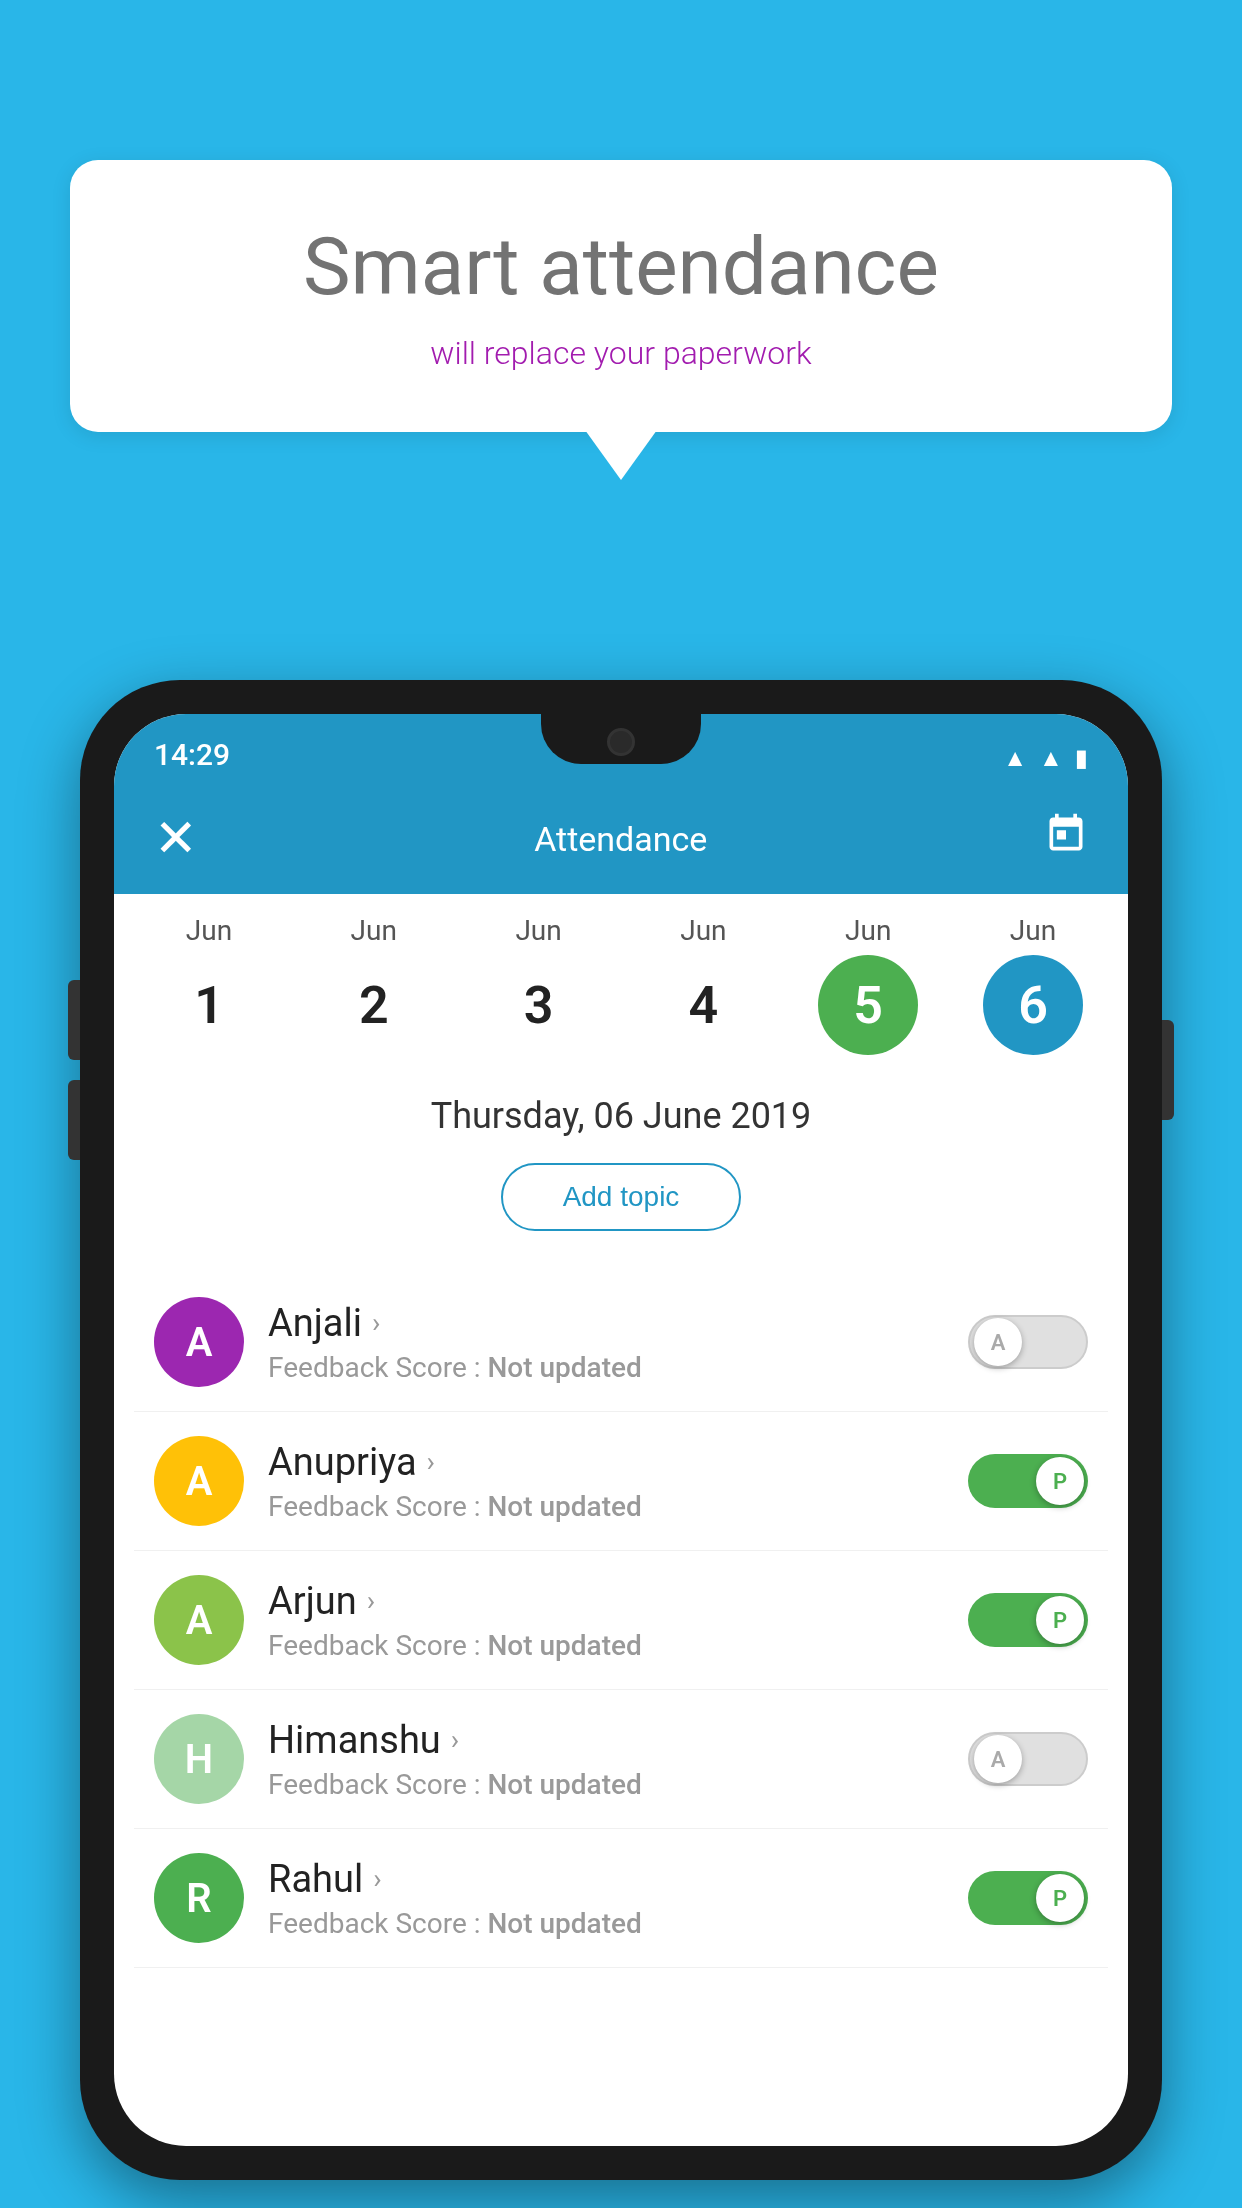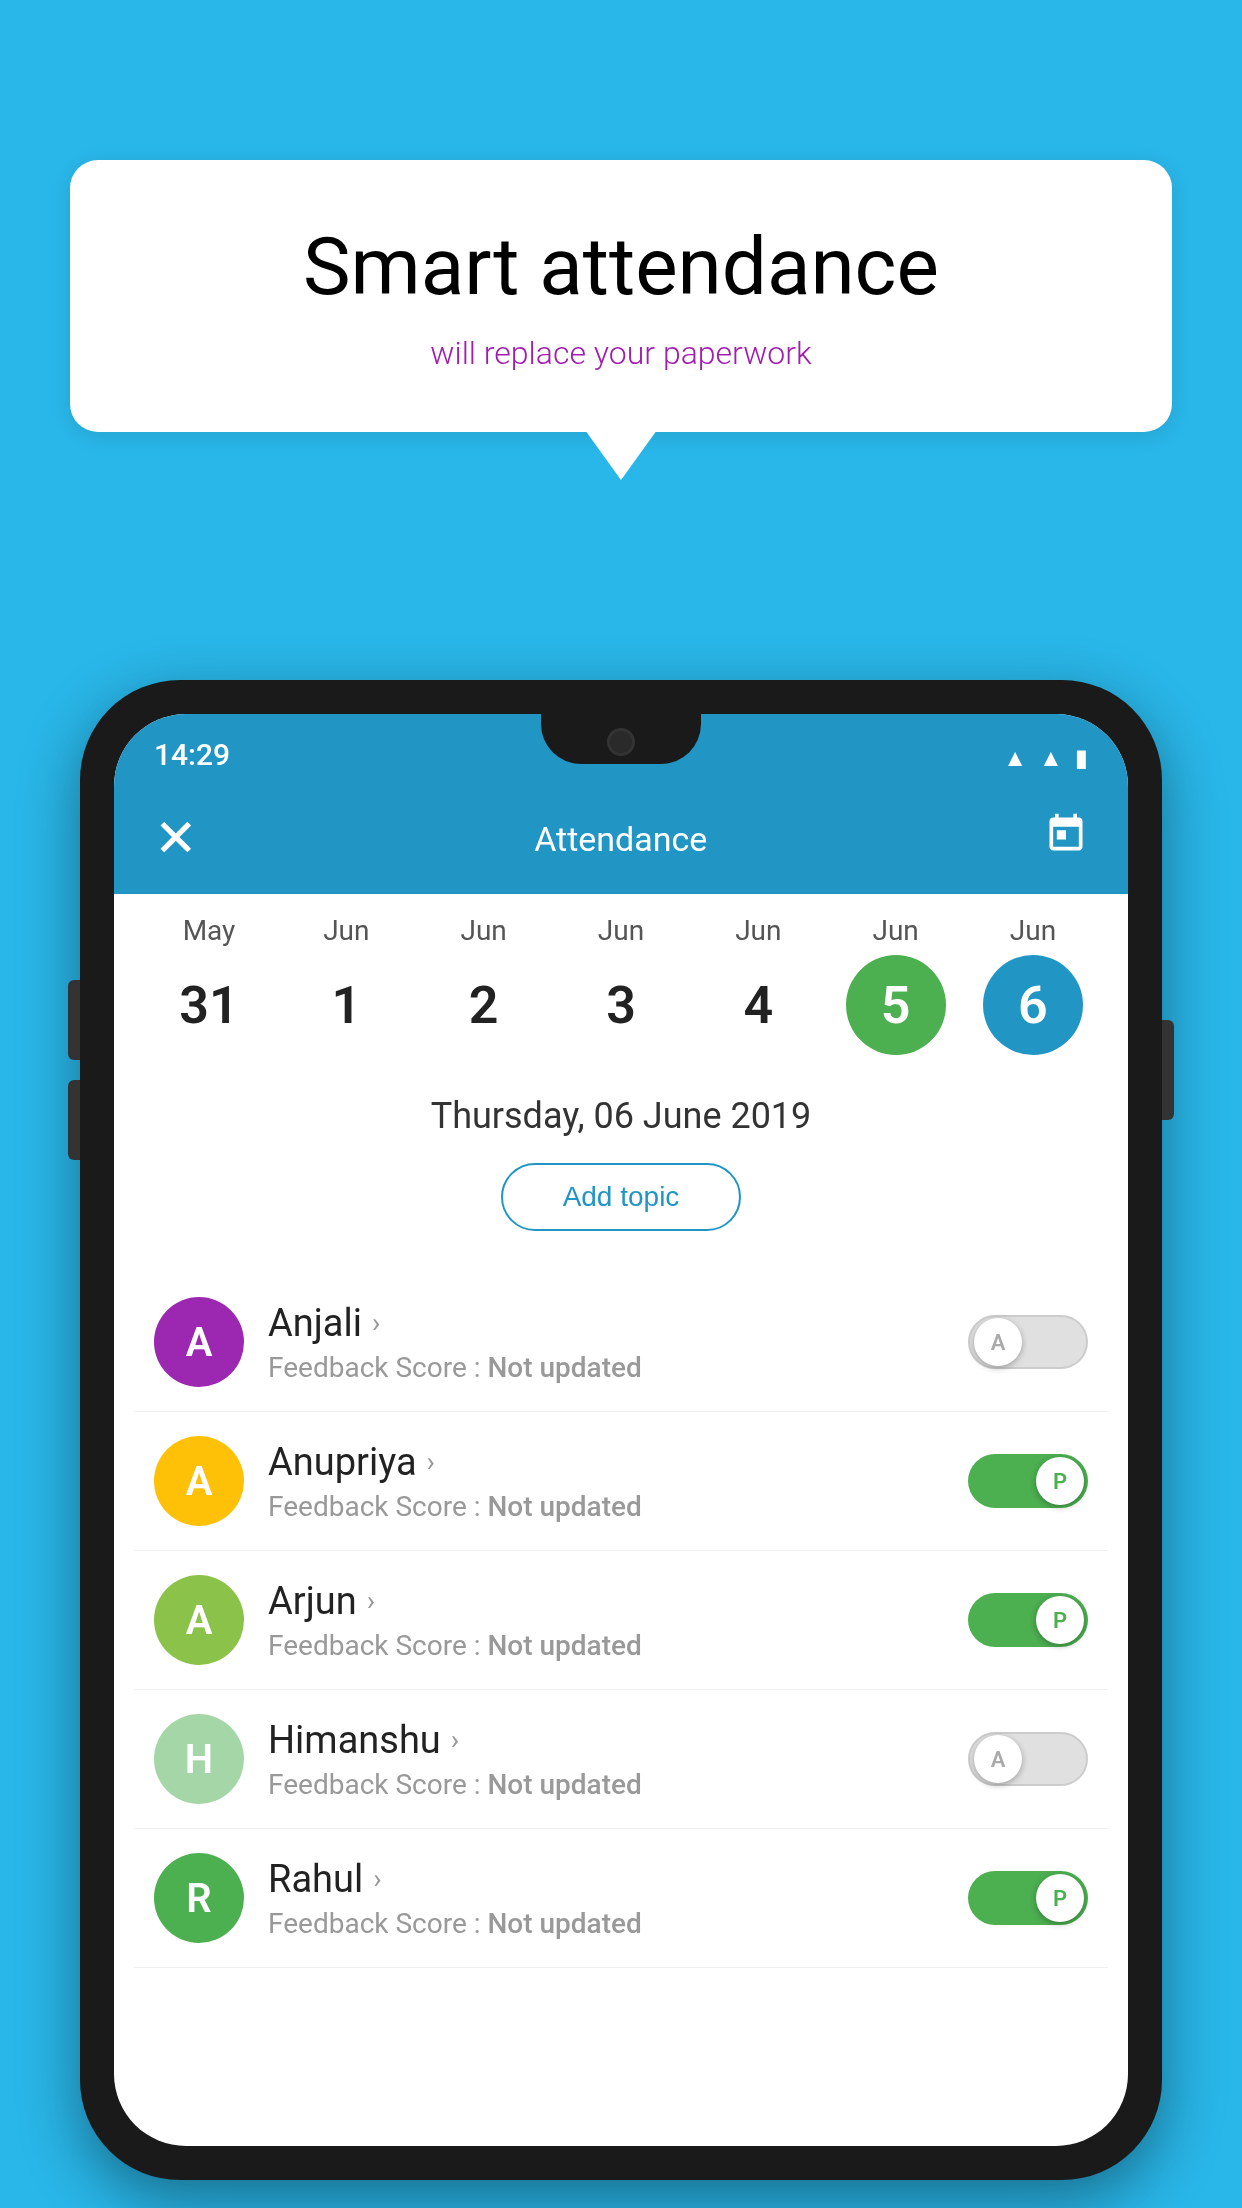--- a/index.html
+++ b/index.html
@@ -37,21 +37,21 @@
       left: 50%;
       transform: translateX(-50%);
       width: 0;
       height: 0;
       border-left: 36px solid transparent;
       border-right: 36px solid transparent;
       border-top: 50px solid white;
     }
 
     .speech-bubble h1 {
-      color: #000000;
+      color: #737373;
       font-size: 80px;
       font-weight: 400;
       margin-bottom: 20px;
     }
 
     .speech-bubble p {
       color: #a21caf;
       font-size: 32px;
       font-weight: 300;
       margin-top: 16px;
@@ -439,24 +439,20 @@
       <span class="app-bar-title">Attendance</span>
       <span class="calendar-btn">
         <svg width="44" height="44" viewBox="0 0 24 24" fill="white">
           <path d="M19 3h-1V1h-2v2H8V1H6v2H5c-1.1 0-2 .9-2 2v14c0 1.1.9 2 2 2h14c1.1 0 2-.9 2-2V5c0-1.1-.9-2-2-2zm0 16H5V8h14v11zM7 10h5v5H7z"></path>
         </svg>
       </span>
     </div>
 
 
     <div class="calendar-row" id="calendar-dates-row">
-    <div class="date-col">
-          <span class="month-label">May</span>
-          <span class="date-number">31</span>
-        </div>
         <div class="date-col">
           <span class="month-label">Jun</span>
           <span class="date-number">1</span>
         </div>
         <div class="date-col">
           <span class="month-label">Jun</span>
           <span class="date-number">2</span>
         </div>
         <div class="date-col">
           <span class="month-label">Jun</span>

